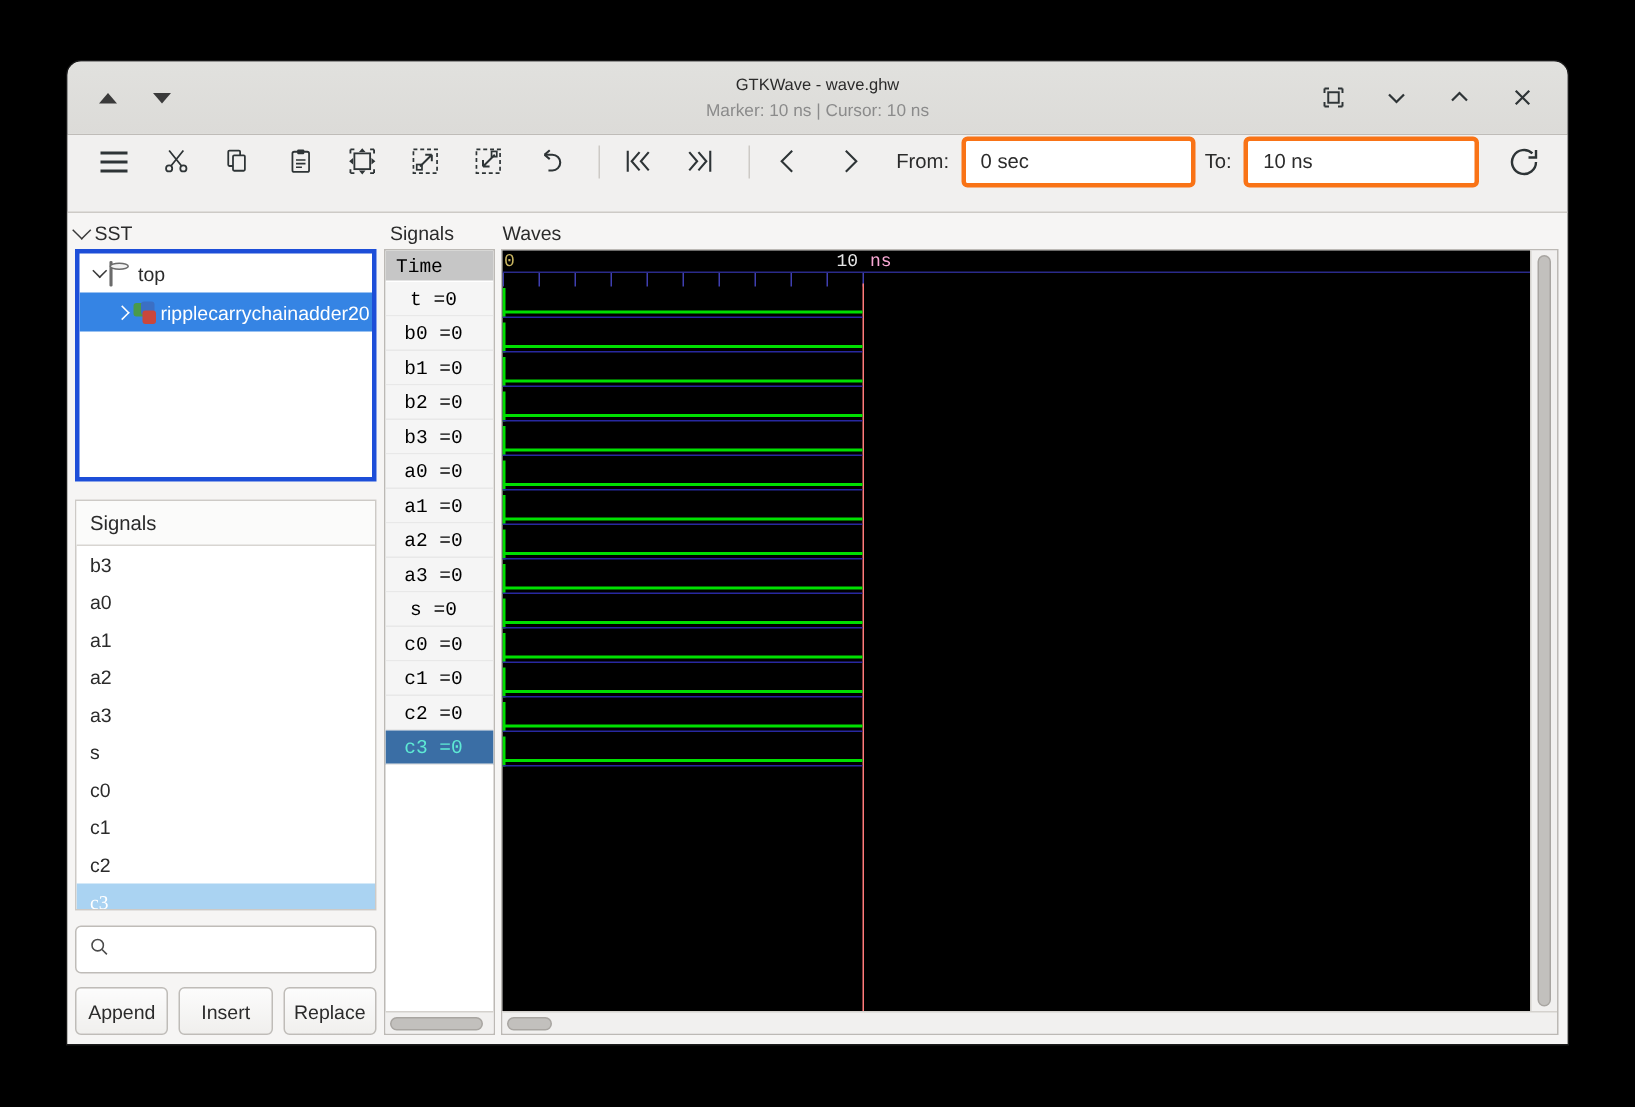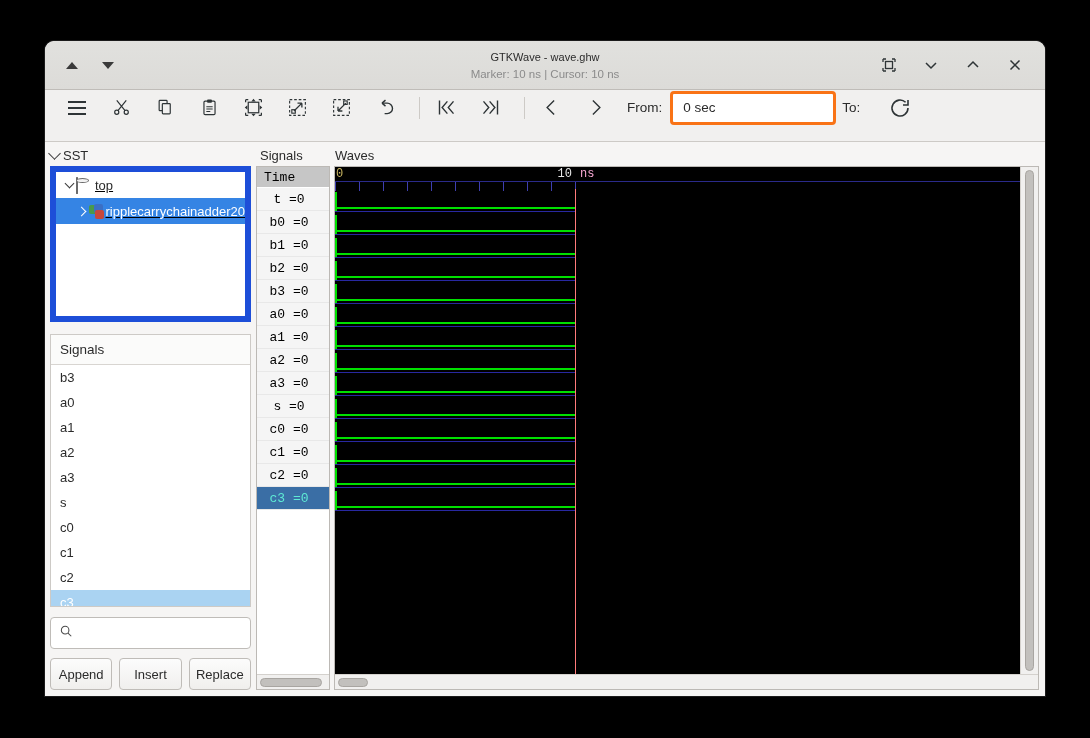--- a/index.html
+++ b/index.html
@@ -112,23 +112,22 @@
     display: flex; align-items: center; gap: 4px;
     padding: 0 0 3px 0;
   }
   .chev-small {
     display: inline-block; width: 9px; height: 9px;
     border-right: 1.6px solid #3a3a3a; border-bottom: 1.6px solid #3a3a3a;
     transform: rotate(45deg); margin-bottom: 4px;
   }
   #sst-tree {
     height: 160px;
-    background: #ffffff; border: 6px solid #1d4ed8;
+    background: #ffffff; border: 3px solid #1d4ed8;
     overflow: hidden;
-    text-decoration: underline;
   }
   .tree-row {
     height: 26px; display: flex; align-items: center;
     font-size: 13px; color: #2b2b2b; padding-left: 6px;
     white-space: nowrap;
   }
   .tree-row.sel { background: #3584e4; color: #ffffff; }
   .tw-chev {
     width: 14px; display: inline-flex; justify-content: center; align-items: center;
     font-size: 10px;
@@ -178,21 +177,21 @@
     border-bottom: 1px solid #d8d5d1; background: #fbfbfa;
     flex: 0 0 auto;
   }
   #sig-list {
     flex: 1 1 auto; overflow: hidden; padding-top: 0px;
   }
   .sig-row {
     height: 25px; display: flex; align-items: center;
     padding-left: 9px; font-size: 13px; color: #2b2b2b;
   }
-  .sig-row.sel { background: #aad3f2; color: #ffffff; }
+  .sig-row.sel { background: #aad3f2; color: #ffffff; font-family: Liberation Serif, serif; }
 
   #search-row {
     margin-top: 10px; flex: 0 0 auto;
   }
   #search-box {
     height: 32px; border: 1px solid #bfbcb8; border-radius: 4px;
     background: #ffffff; display: flex; align-items: center;
     padding: 0 8px; gap: 6px;
   }
   #search-input {
@@ -441,20 +440,21 @@
     </div>
     <div class="tbtn">
       <svg width="21" height="21" viewBox="0 0 24 24">
           <path d="M9 4l8 8-8 8" fill="none" stroke="#2e3436" stroke-width="1.6"></path>
         </svg>
     </div>
 
     <span class="tlabel">From:</span>
     <div class="tinput" id="from-input">0 sec</div>
     <span class="tlabel">To:</span>
+    <div class="tinput" id="to-input">10 ns</div>
     <div class="tbtn" id="reload-btn">
       <svg width="24" height="24" viewBox="0 0 24 24">
         <path d="M20 12a8 8 0 1 1-2.4-5.7" fill="none" stroke="#2e3436" stroke-width="1.6"></path>
         <path d="M20 4v5h-5" fill="none" stroke="#2e3436" stroke-width="1.6"></path>
       </svg>
     </div>
   </div>
 
   <div id="body">
 

